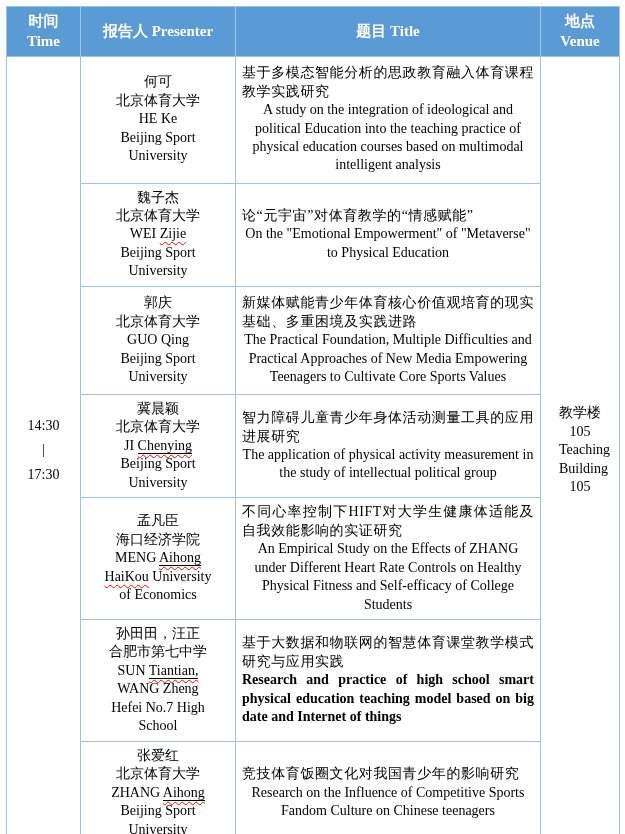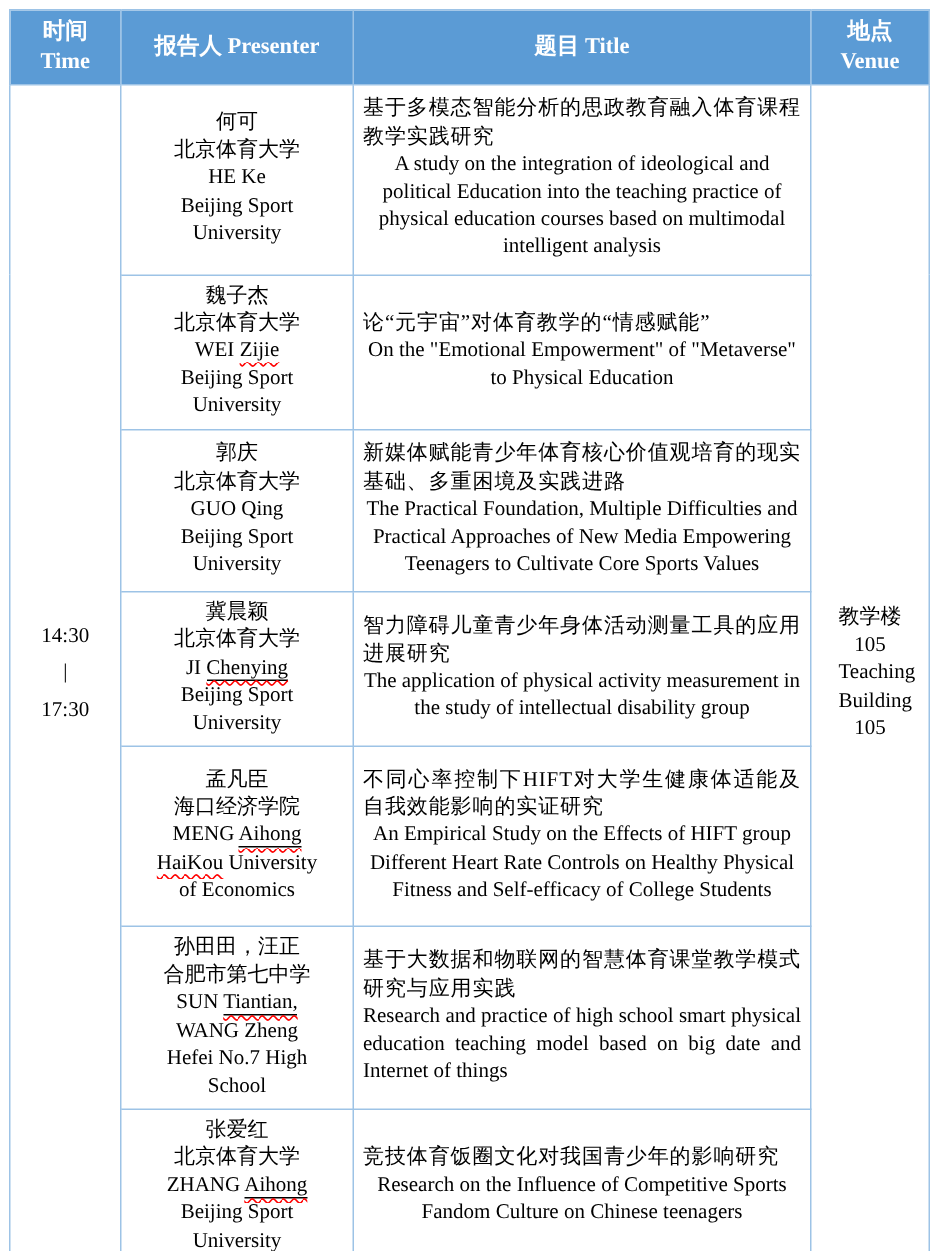--- a/index.html
+++ b/index.html
@@ -52,21 +52,21 @@
   td.cell-time, td.cell-venue, td.cell-presenter { text-align: center; padding: 5px 18px; }
   td.cell-time .sep { display: block; margin: 6px 0; }
   td.cell-venue .line { display: block; }
 
   td.cell-title .cn {
     text-align: justify;
     text-justify: inter-ideograph;
     letter-spacing: 0.6px;
   }
   td.cell-title .en { text-align: center; }
-  tr.r6 td.cell-title .en { text-align: justify; }
+  tr.r6 td.cell-title .en { text-align: justify; font-weight: bold; }
 
   
   .wavy {
     text-decoration: underline;
     text-decoration-style: wavy;
     text-decoration-color: #FF0000;
     text-decoration-thickness: 1px;
     text-underline-offset: 3px;
     text-decoration-skip-ink: none;
   }
@@ -160,34 +160,34 @@
 
     <tr class="r4">
       <td class="cell-presenter">
         <div>冀晨颖</div>
         <div>北京体育大学</div>
         <div><span>JI </span><span class="u-wavy">Chenying</span></div>
         <div>Beijing Sport University</div>
       </td>
       <td class="cell-title">
         <div class="cn">智力障碍儿童青少年身体活动测量工具的应用进展研究</div>
-        <div class="en">The application of physical activity measurement in the study of intellectual disability group</div>
+        <div class="en">The application of physical activity measurement in the study of intellectual political group</div>
       </td>
     </tr>
 
     <tr class="r5">
       <td class="cell-presenter">
         <div>孟凡臣</div>
         <div>海口经济学院</div>
         <div><span>MENG </span><span class="u-wavy">Aihong</span></div>
         <div><span class="wavy">HaiKou</span><span> University of Economics</span></div>
       </td>
       <td class="cell-title">
         <div class="cn">不同心率控制下HIFT对大学生健康体适能及自我效能影响的实证研究</div>
-        <div class="en">An Empirical Study on the Effects of HIFT group Different Heart Rate Controls on Healthy Physical Fitness and Self-efficacy of College Students</div>
+        <div class="en">An Empirical Study on the Effects of ZHANG under Different Heart Rate Controls on Healthy Physical Fitness and Self-efficacy of College Students</div>
       </td>
     </tr>
 
     <tr class="r6">
       <td class="cell-presenter">
         <div>孙田田，汪正</div>
         <div>合肥市第七中学</div>
         <div><span>SUN </span><span class="u-wavy">Tiantian,</span></div>
         <div>WANG Zheng</div>
         <div>Hefei No.7 High School</div>

